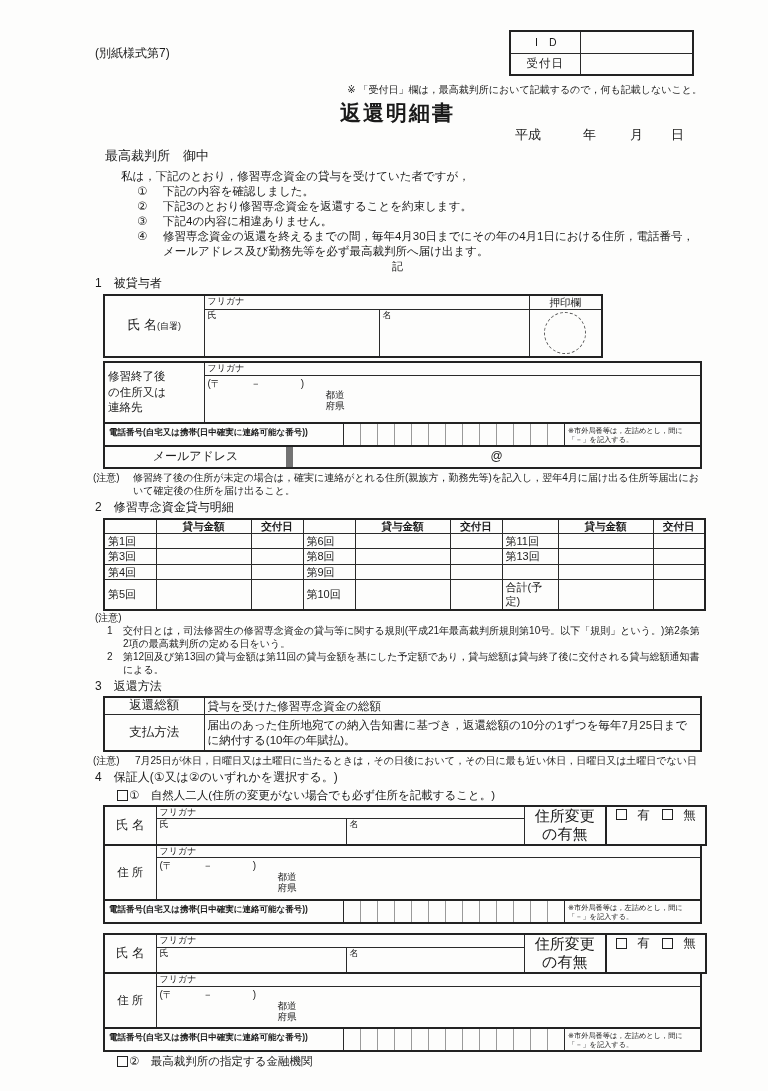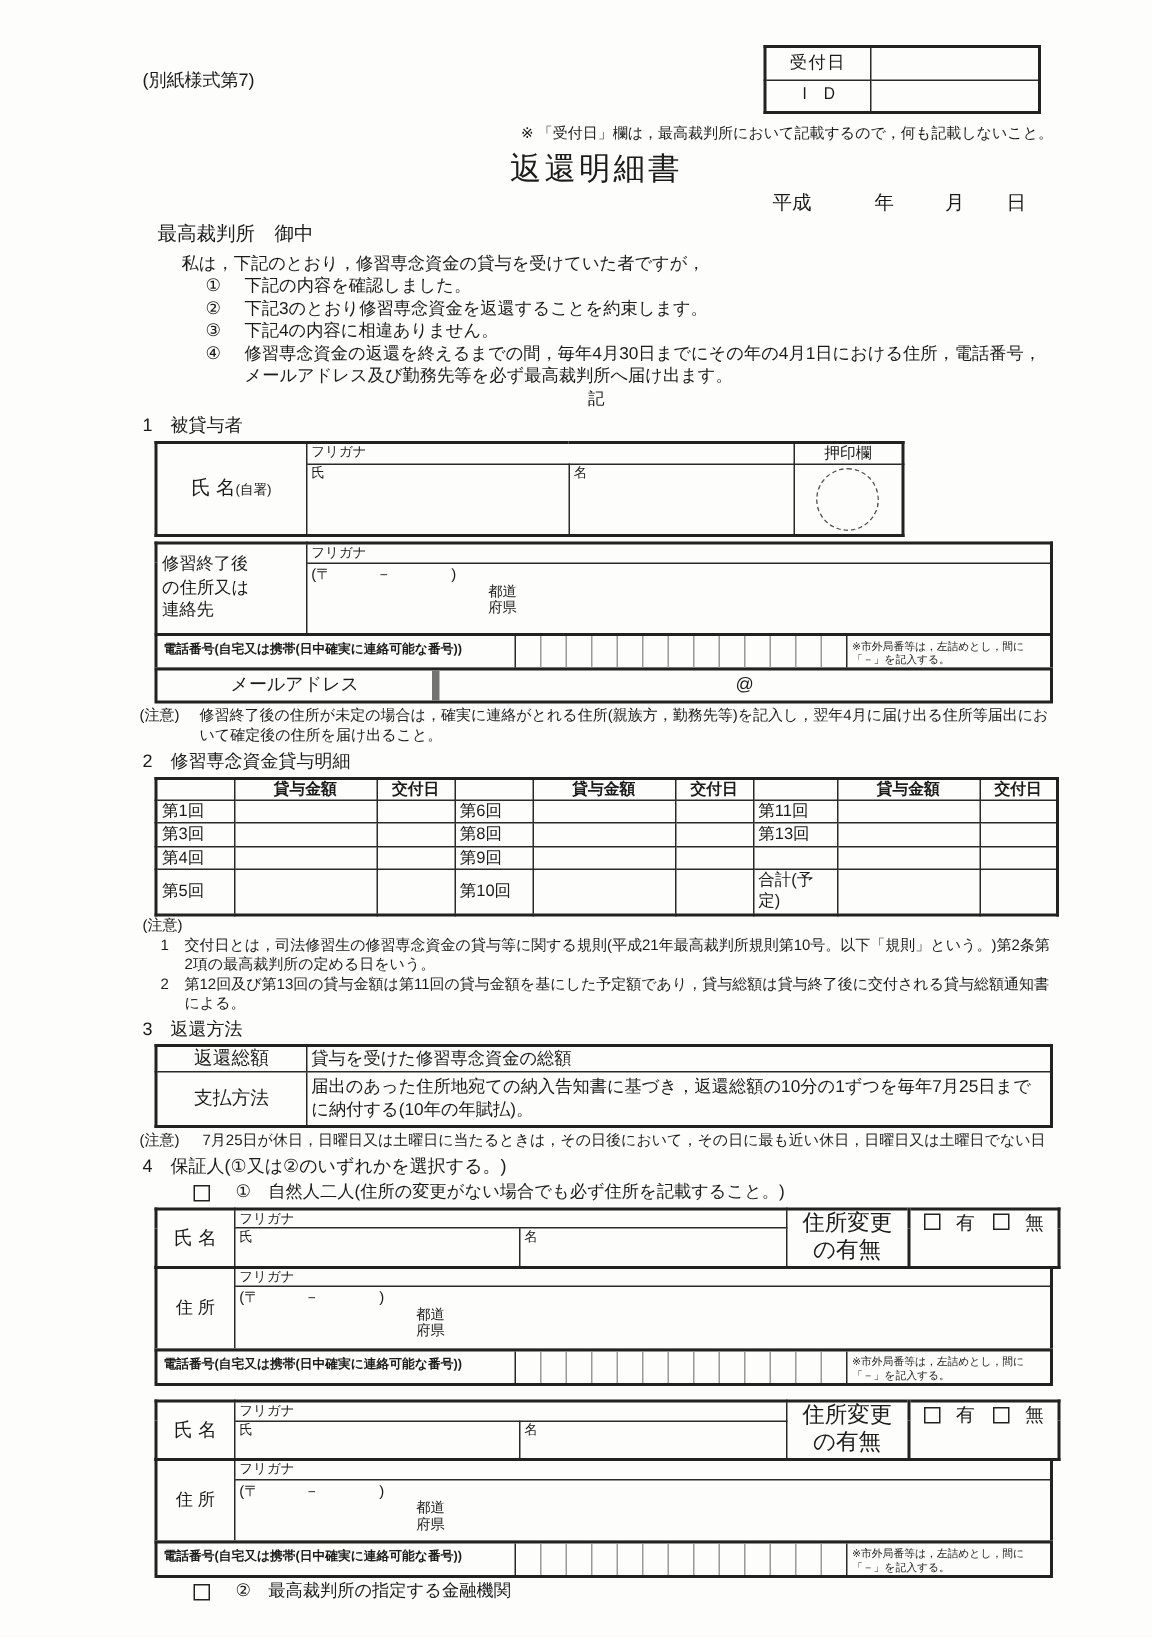--- a/index.html
+++ b/index.html
@@ -17,21 +17,21 @@
   .small { font-size:9px; }
 
   
   .top-row { position:relative; height:52px; }
   .form-ref { position:absolute; left:2px; top:16px; font-size:12px; }
   .id-table { position:absolute; right:8px; top:0; width:185px; }
   .id-table td { height:22px; }
   .id-table .lblc { width:70px; text-align:center; vertical-align:middle; letter-spacing:1px; }
   .star-notes { text-align:right; margin-top:2px; }
   .star-notes div { font-size:10px; line-height:1.28; }
-  .doc-title { text-align:center; font-size:21px; font-weight:normal; letter-spacing:2px; margin-top:2px; }
+  .doc-title { text-align:center; font-size:21px; font-weight:bold; letter-spacing:2px; margin-top:2px; }
   .date-line { position:relative; height:18px; font-size:13px; margin-top:1px; }
   .date-line span { position:absolute; }
   .addressee { font-size:13px; margin:3px 0 4px 12px; }
 
   
   .intro-lead { margin-left:28px; }
   .intro-item { display:flex; margin-left:44px; }
   .intro-item .n { width:26px; flex:none; }
   .intro-item .t2 { flex:1; max-width:534px; }
   .ki { text-align:center; font-size:11px; margin:0 0 1px 0; }
@@ -54,21 +54,21 @@
   .todofuken { font-size:9.5px; margin-left:118px; line-height:1.15; }
 
   
   .rowbar { display:flex; border:2px solid #222; margin-top:-2px; align-items:stretch; background:#fdfdfc; }
   .ph-label { width:238px; flex:none; font-size:8.5px; padding:3px 2px 2px 4px; font-weight:bold; }
   .ph-cells { flex:1; display:flex; border-left:1px solid #2a2a2a; border-right:1px solid #2a2a2a; }
   .ph-cells div { flex:1; border-right:1px solid #9a9a9a; }
   .ph-cells div:last-child { border-right:none; }
   .ph-note { width:135px; flex:none; font-size:7.2px; padding:2px 1px 1px 3px; line-height:1.25; }
   .email-bar { display:flex; border:2px solid #222; margin-top:-2px; background:#fdfdfc; }
-  .email-lbl { width:188px; flex:none; text-align:center; font-size:12px; padding:2px 0; border-right:5px solid #737373; }
+  .email-lbl { width:188px; flex:none; text-align:center; font-size:12px; padding:2px 0; border-right:7px solid #737373; }
   .email-val { flex:1; text-align:center; font-size:12px; padding:2px 0; }
 
   .note-blk { font-size:10px; margin-top:2px; }
   .note-item { display:flex; font-size:10px; }
   .note-item .nn { flex:none; width:16px; text-align:left; }
   .note-item .nt { flex:1; }
   .note-title { font-size:10px; margin-left:2px; }
   .hang { display:flex; }
   .hang .hl { flex:none; }
   .hang .ht { flex:1; }
@@ -77,43 +77,43 @@
   .loan-t td { height:14px; font-size:11px; }
   .loan-t .hd { font-size:10.5px; font-weight:bold; text-align:center; vertical-align:middle !important; }
   .loan-t .rn { vertical-align:middle !important; }
 
   
   .m3 td { font-size:11.5px; padding:2px 5px; }
   .m3 .lbl3 { width:100px; text-align:center; vertical-align:middle !important; font-size:12.5px;font-family:Liberation Mono, monospace; }
 
   
   .cbx { display:inline-block; width:11px; height:11px; border:1.5px solid #222; vertical-align:-1px; background:#fdfdfc; }
-  .optline { margin:2px 0 2px 36px; display:flex; align-items:center; gap:17px; }
+  .optline { margin:2px 0 2px 24px; display:flex; align-items:center; gap:1px; }
   .g-name-t .glbl { font-size:12.5px; }
   .g-change { font-size:15px; line-height:1.2; }
   .g-check { border-left:2px solid #222 !important; }
   .yn { display:flex; justify-content:space-around; align-items:center; height:100%; font-size:12.5px; }
   .yn .pair { display:flex; align-items:center; gap:10px; }
   .gap8 { height:9px; }
 </style>
 </head>
 <body>
 
 <div class="page">
 
   <div class="top-row">
     <span class="form-ref">(別紙様式第7)</span>
     <table class="t id-table">
       <tbody>
           <tr>
+        <td class="lblc">Ｉ Ｄ</td>
+        <td></td>
+      </tr>
+      <tr>
         <td class="lblc">受付日</td>
-        <td></td>
-      </tr>
-      <tr>
-        <td class="lblc">Ｉ Ｄ</td>
         <td></td>
       </tr>
     </tbody>
       </table>
   </div>
   <div class="star-notes">
     <div>※ 「受付日」欄は，最高裁判所において記載するので，何も記載しないこと。</div>
   </div>
 
   <div class="doc-title">返還明細書</div>

